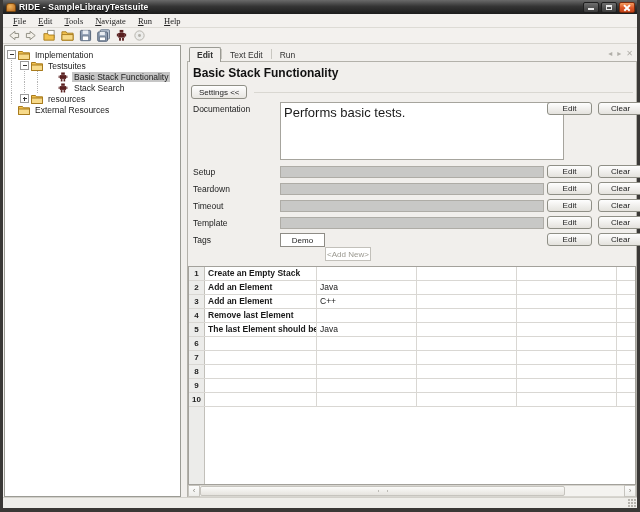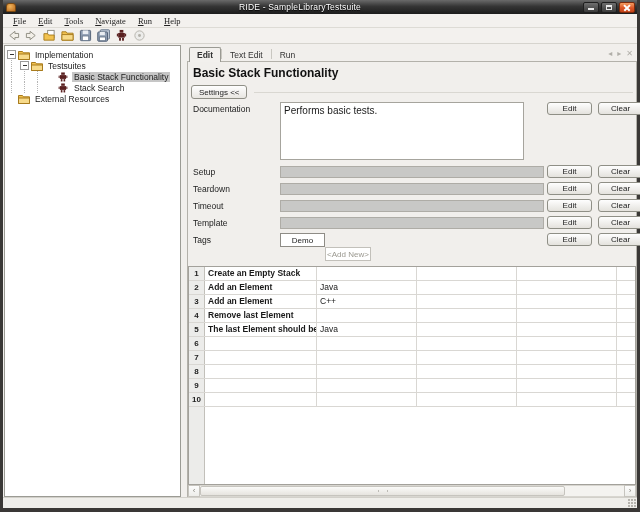--- a/index.html
+++ b/index.html
@@ -4,21 +4,21 @@
 <style>
   * { margin:0; padding:0; box-sizing:border-box; }
   html,body { width:640px; height:512px; overflow:hidden; }
   body { font-family:"Liberation Sans", sans-serif; font-size:9px; color:#1a1a1a; }
 
   .window { width:640px; height:512px; background:#3a3836; padding:0 3px 4px 3px; display:flex; flex-direction:column; }
 
   
   .titlebar { height:14px; display:flex; align-items:center; background:linear-gradient(#6a6a6a,#353535 45%,#1c1c1c); padding:0 2px; flex:0 0 auto; }
   .app-icon { width:10px; height:9px; margin:0 3px 0 1px; border-radius:3px 3px 1px 1px; background:radial-gradient(circle at 40% 35%, #f0b35a, #b96a1e); border:1px solid #7c4a12; }
-  .window-title { color:#fff; font-weight:normal; font-size:8.5px; flex:1; white-space:nowrap; letter-spacing:.2px; text-shadow:0 1px 1px #000;text-align:center; }
+  .window-title { color:#fff; font-weight:bold; font-size:8.5px; flex:1; white-space:nowrap; letter-spacing:.2px; text-shadow:0 1px 1px #000; }
   .winbtn { width:16px; height:11px; margin-left:2px; border-radius:2px; position:relative; cursor:default; }
   .btn-min,.btn-max { background:linear-gradient(#6e6e6e,#3a3a3a); border:1px solid #1f1f1f; }
   .btn-min::after { content:""; position:absolute; left:4px; right:4px; bottom:2px; height:2px; background:#e8e8e8; }
   .btn-max::after { content:""; position:absolute; left:4px; right:4px; top:2px; bottom:2px; border:1px solid #e8e8e8; border-top-width:2px; }
   .btn-close { background:linear-gradient(#f49d62,#dd5526 55%,#c34317); border:1px solid #7e2a0c; }
   .btn-close::before,.btn-close::after { content:""; position:absolute; left:3px; top:4.5px; width:8px; height:1.6px; background:#fff; }
   .btn-close::before { transform:rotate(45deg); }
   .btn-close::after { transform:rotate(-45deg); }
 
   
@@ -56,21 +56,21 @@
   .tab-nav { position:absolute; right:4px; bottom:3px; display:flex; gap:5px; align-items:center; }
   .tab-nav-glyph { color:#b0aea8; font-size:8px; line-height:8px; }
 
   .editor { flex:1; border:1px solid #b3b1aa; background:#f1efec; position:relative; min-height:0; }
   .page-title { position:absolute; left:5px; top:4px; font-size:12px; font-weight:bold; color:#111; }
   .settings-toggle { position:absolute; left:3px; top:23px; height:14px; padding:0 7px; font-size:8px; color:#222;
       background:linear-gradient(#fefefe,#e8e6e1); border:1px solid #8f8f86; border-radius:3px; }
   .settings-hline { position:absolute; left:66px; right:3px; top:30px; height:1px; background:#d9d7d1; }
 
   .setting-label { position:absolute; left:5px; font-size:8.5px; color:#222; }
-  .doc-box { position:absolute; left:92px; width:244px; height:58px; background:#fff; border:1px solid #a6a49d; font-size:10px; padding:2px 3px; overflow:hidden; }
+  .doc-box { position:absolute; left:92px; width:284px; height:58px; background:#fff; border:1px solid #a6a49d; font-size:13px; padding:2px 3px; overflow:hidden; }
   .setting-bar { position:absolute; left:92px; width:264px; height:12px; background:#c8c8c6; border:1px solid #aeaca6; }
   .tag-chip { position:absolute; width:45px; height:14px; background:#fff; border:1px solid #8e8c86; font-size:8px; display:flex; align-items:center; justify-content:center; }
   .tag-add { position:absolute; width:46px; height:14px; background:#fff; border:1px solid #c2c0ba; font-size:8px; color:#9a988f; display:flex; align-items:center; justify-content:center; }
   .mini-btn { position:absolute; width:45px; height:13px; font-size:8px; color:#222; display:flex; align-items:center; justify-content:center;
       background:linear-gradient(#fefefe,#e4e2dd); border:1px solid #8f8f86; border-radius:3px; }
 
   
   .grid { position:absolute; left:0; top:204px; right:0; height:219px; background:#fff; border:1px solid #a3a19b; overflow:hidden; }
   .grid-leftstrip { position:absolute; left:0; top:0; bottom:0; width:16px; background:#ececea; border-right:1px solid #c2c0ba; }
   .grid-row { position:relative; height:14px; display:flex; border-bottom:1px solid #d9d7d3; background:transparent; }
@@ -215,20 +215,29 @@
             <span class="tree-toggle-space"></span>
             <span class="tree-icon"><svg width="12" height="10" viewBox="0 0 12 11">
                 <rect x="4" y="0.5" width="4" height="2.6" fill="#5a2020"></rect>
                 <rect x="2.6" y="3.4" width="6.8" height="4.2" fill="#5a2020"></rect>
                 <rect x="3.6" y="7.8" width="1.8" height="2.6" fill="#5a2020"></rect>
                 <rect x="6.6" y="7.8" width="1.8" height="2.6" fill="#5a2020"></rect>
                 <rect x="1.2" y="4" width="1.1" height="2.6" fill="#5a2020"></rect>
                 <rect x="9.7" y="4" width="1.1" height="2.6" fill="#5a2020"></rect>
               </svg></span>
             <span class="tree-label">Stack Search</span>
+          </div>
+          <div class="tree-row">
+            <span class="tree-indent"></span>
+            <span class="tree-toggle plus"></span>
+            <span class="tree-icon"><svg width="12" height="10" viewBox="0 0 12 10">
+                <path d="M0.5 1.5 h4 l1 1.3 h6 v6.7 h-11 z" fill="#f2c24f" stroke="#a87b1d"></path>
+                <path d="M0.5 4 h11 v5.5 h-11 z" fill="#f7da8a" stroke="#a87b1d"></path>
+              </svg></span>
+            <span class="tree-label">resources</span>
           </div>
           <div class="tree-row">
             <span class="tree-toggle-space"></span>
             <span class="tree-icon"><svg width="12" height="10" viewBox="0 0 12 10">
                 <path d="M0.5 1.5 h4 l1 1.3 h6 v6.7 h-11 z" fill="#f2c24f" stroke="#a87b1d"></path>
                 <path d="M0.5 4 h11 v5.5 h-11 z" fill="#f7da8a" stroke="#a87b1d"></path>
               </svg></span>
             <span class="tree-label">External Resources</span>
           </div>
         </div>

